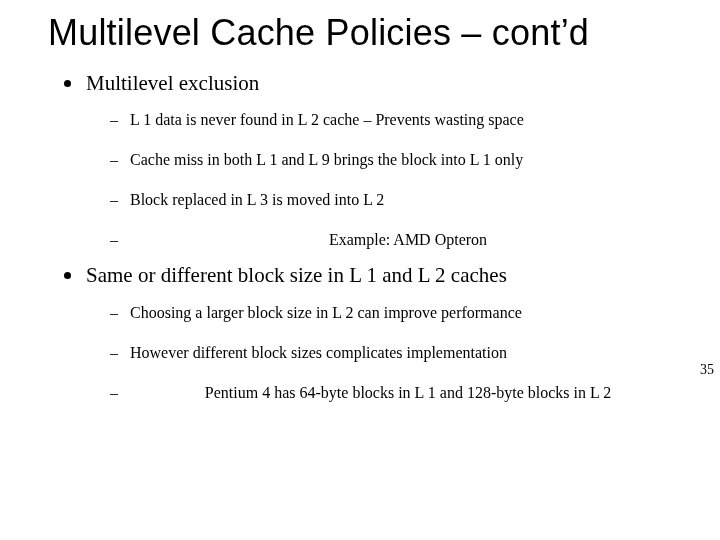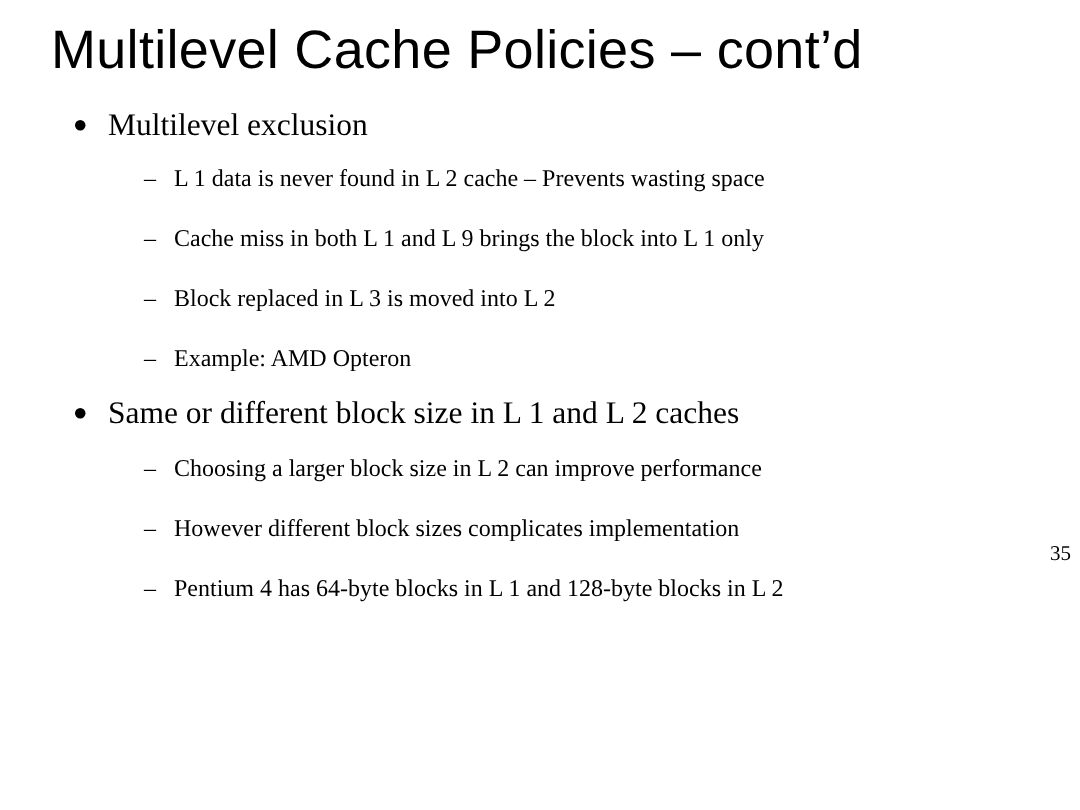--- a/index.html
+++ b/index.html
@@ -10,21 +10,21 @@
     background: #fff;
     font-family: "Times New Roman", Times, serif;
     color: #000;
     overflow: hidden;
   }
   .slide {
     position: relative;
     width: 720px;
     height: 384px;
     box-sizing: border-box;
-    padding: 12px 18px 0 18px;
+    padding: 12px 18px 0 32px;
   }
   .title {
     font-family: Arial, Helvetica, sans-serif;
     font-size: 36px;
     font-weight: 400;
     letter-spacing: 0.2px;
     margin: 0 0 14px 16px;
     white-space: nowrap;
   }
   ul.top {
@@ -56,20 +56,21 @@
   }
   ul.sub > li {
     position: relative;
     padding-left: 20px;
     margin-bottom: 20px;
     font-size: 16px;
     line-height: 1.25;
   }
   ul.sub > li:last-child {
     margin-bottom: 12px;
+    text-align: center;
   }
   ul.sub > li::before {
     content: "\2013";
     position: absolute;
     left: 0;
     top: 0;
   }
   .pagenum {
     position: absolute;
     right: 6px;

